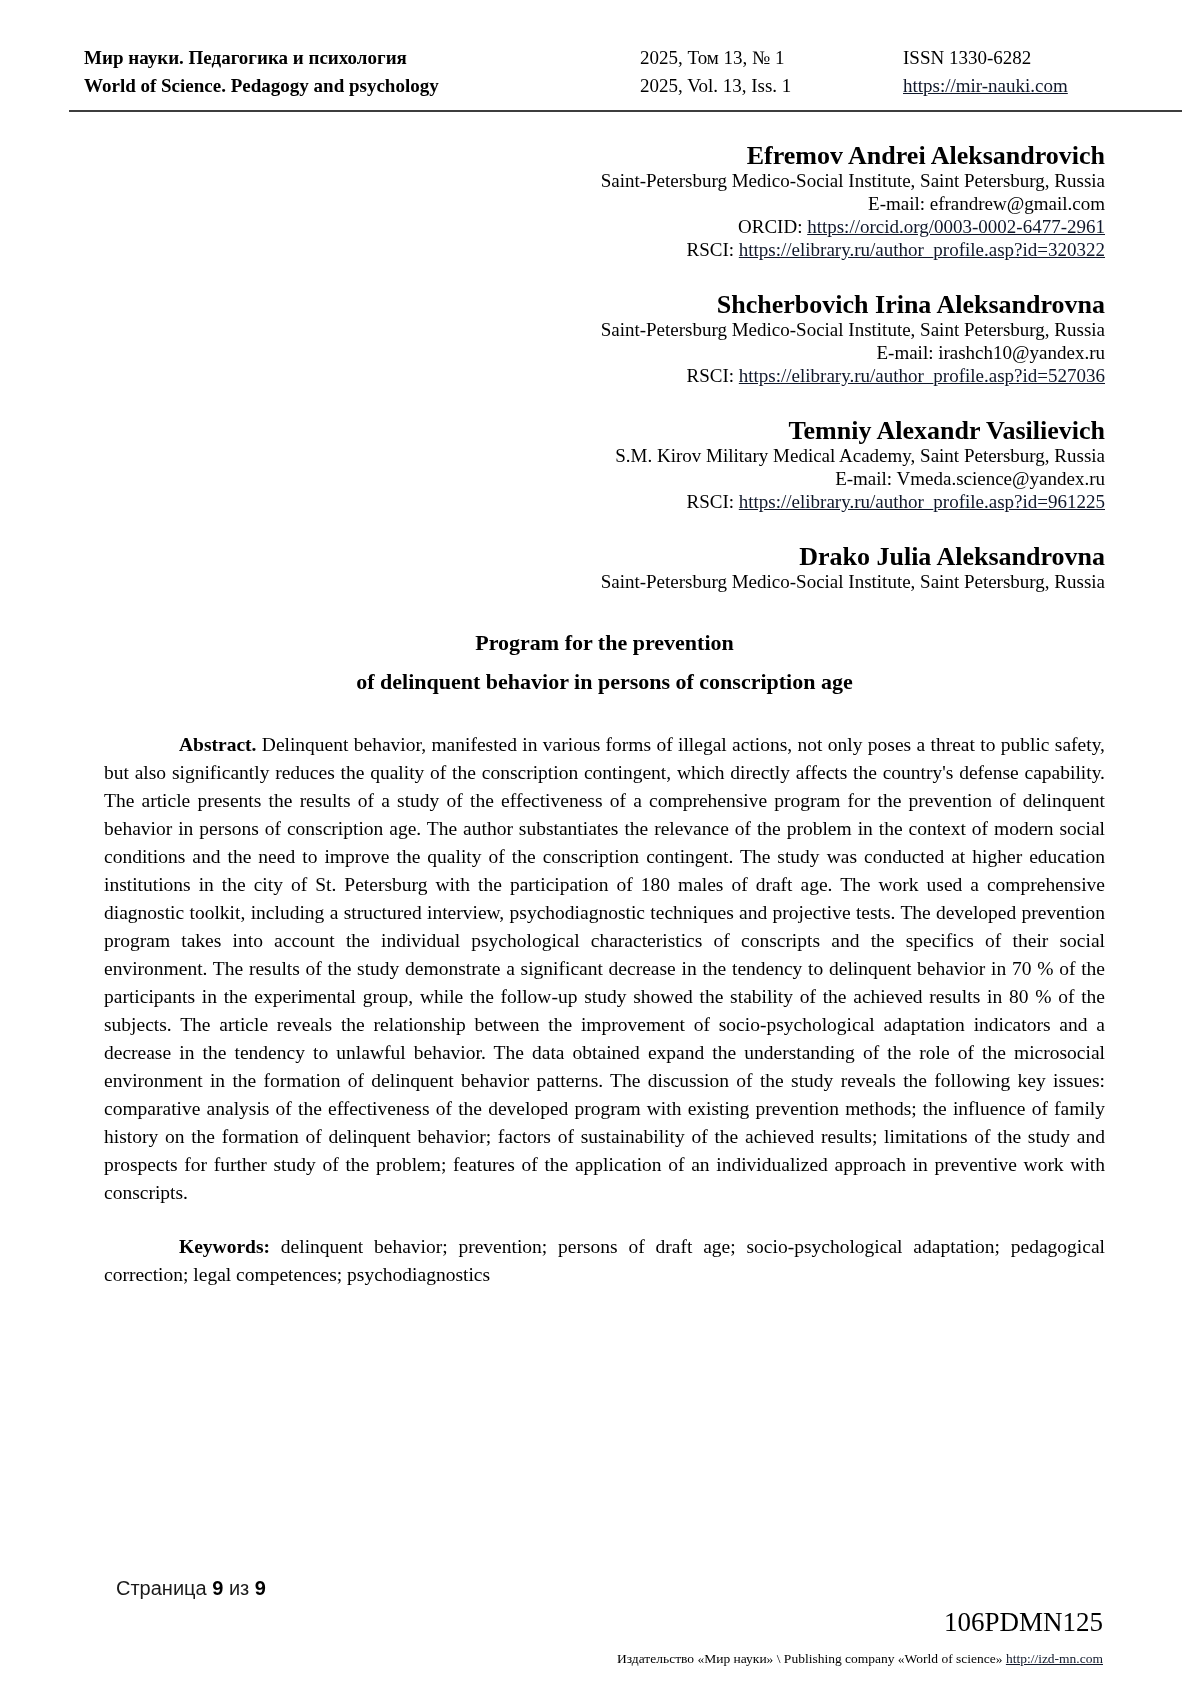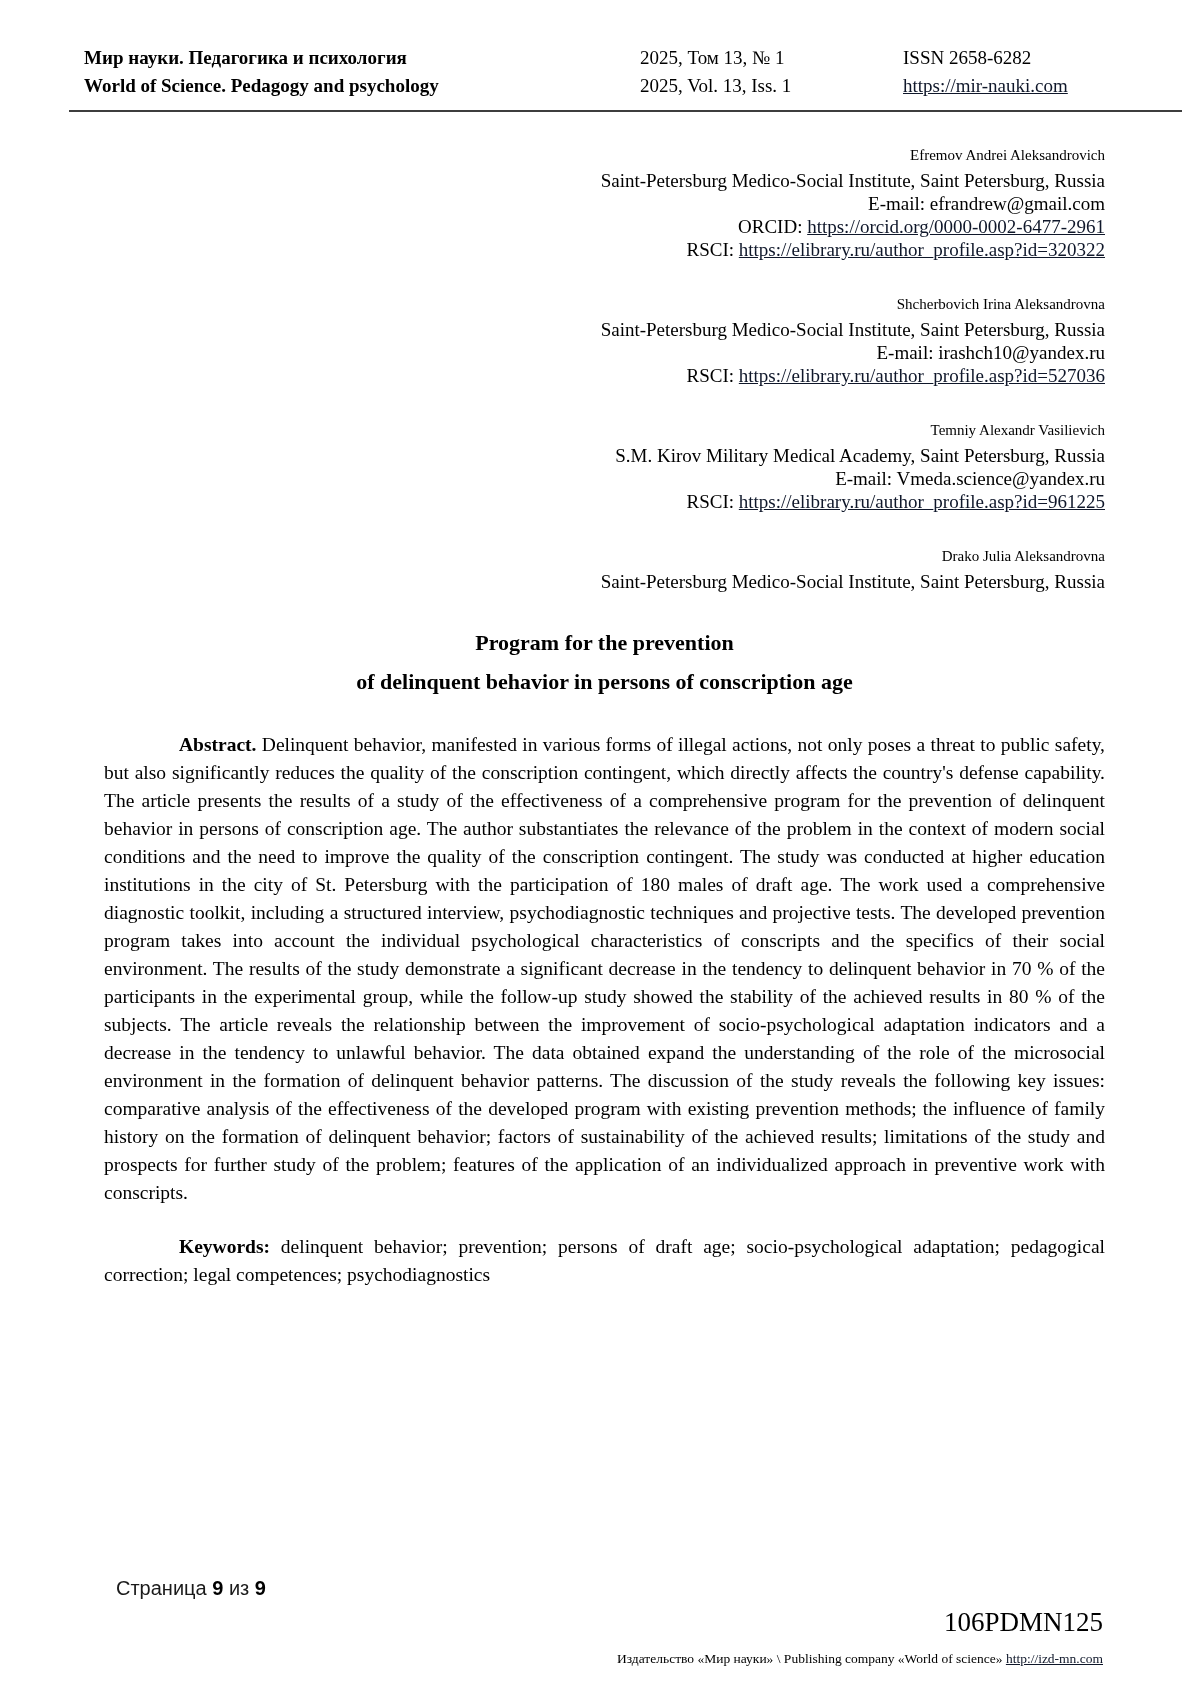--- a/index.html
+++ b/index.html
@@ -14,21 +14,21 @@
   .h-col{position:absolute;top:44px;font-size:19px;line-height:28px;white-space:nowrap;}
   .h-left{left:84px;font-weight:bold;}
   .h-mid{left:640px;}
   .h-right{left:903px;}
   .h-rule{position:absolute;top:110px;left:69px;width:1113px;height:2px;background:#3e3e3e;}
   
   .lnk{color:#0f172a;text-decoration:underline;cursor:pointer;}
   
   .authors{margin:30px 95px 0 104px;text-align:right;}
   .author{margin-bottom:30px;}
-  .a-name{font-size:15px;font-weight:normal;line-height:27px;}
+  .a-name{font-size:26px;font-weight:bold;line-height:27px;}
   .a-line{font-size:19px;line-height:23px;}
   
   .title{margin:22px 95px 0 104px;text-align:center;font-size:22px;line-height:39px;font-weight:bold;}
   
   .para{margin:30px 95px 0 104px;font-size:19.5px;line-height:28px;text-align:justify;text-indent:75px;}
   .kw{margin-top:26px;}
   .b{font-weight:bold;}
   
   .pagenum{position:absolute;left:116px;top:1577px;font-family:"Liberation Sans",sans-serif;font-size:20px;color:#1a1a1a;}
   .pagenum b{font-weight:bold;color:#000;}
@@ -43,33 +43,33 @@
   <header class="hdr">
     <div class="h-col h-left">
       <div>Мир науки. Педагогика и психология</div>
       <div>World of Science. Pedagogy and psychology</div>
     </div>
     <div class="h-col h-mid">
       <div>2025, Том 13, № 1</div>
       <div>2025, Vol. 13, Iss. 1</div>
     </div>
     <div class="h-col h-right">
-      <div>ISSN 2658-6282</div>
+      <div>ISSN 1330-6282</div>
       <div><a href="#" class="lnk">https://mir-nauki.com</a></div>
     </div>
     <div class="h-rule"></div>
   </header>
 
   <section class="authors">
 
     <div class="author">
       <div class="a-name">Efremov Andrei Aleksandrovich</div>
       <div class="a-line">Saint-Petersburg Medico-Social Institute, Saint Petersburg, Russia</div>
       <div class="a-line">E-mail: efrandrew@gmail.com</div>
-      <div class="a-line"><span>ORCID: </span><a href="#" class="lnk">https://orcid.org/0000-0002-6477-2961</a></div>
+      <div class="a-line"><span>ORCID: </span><a href="#" class="lnk">https://orcid.org/0003-0002-6477-2961</a></div>
       <div class="a-line"><span>RSCI: </span><a href="#" class="lnk">https://elibrary.ru/author_profile.asp?id=320322</a></div>
     </div>
 
     <div class="author">
       <div class="a-name">Shcherbovich Irina Aleksandrovna</div>
       <div class="a-line">Saint-Petersburg Medico-Social Institute, Saint Petersburg, Russia</div>
       <div class="a-line">E-mail: irashch10@yandex.ru</div>
       <div class="a-line"><span>RSCI: </span><a href="#" class="lnk">https://elibrary.ru/author_profile.asp?id=527036</a></div>
     </div>
 

